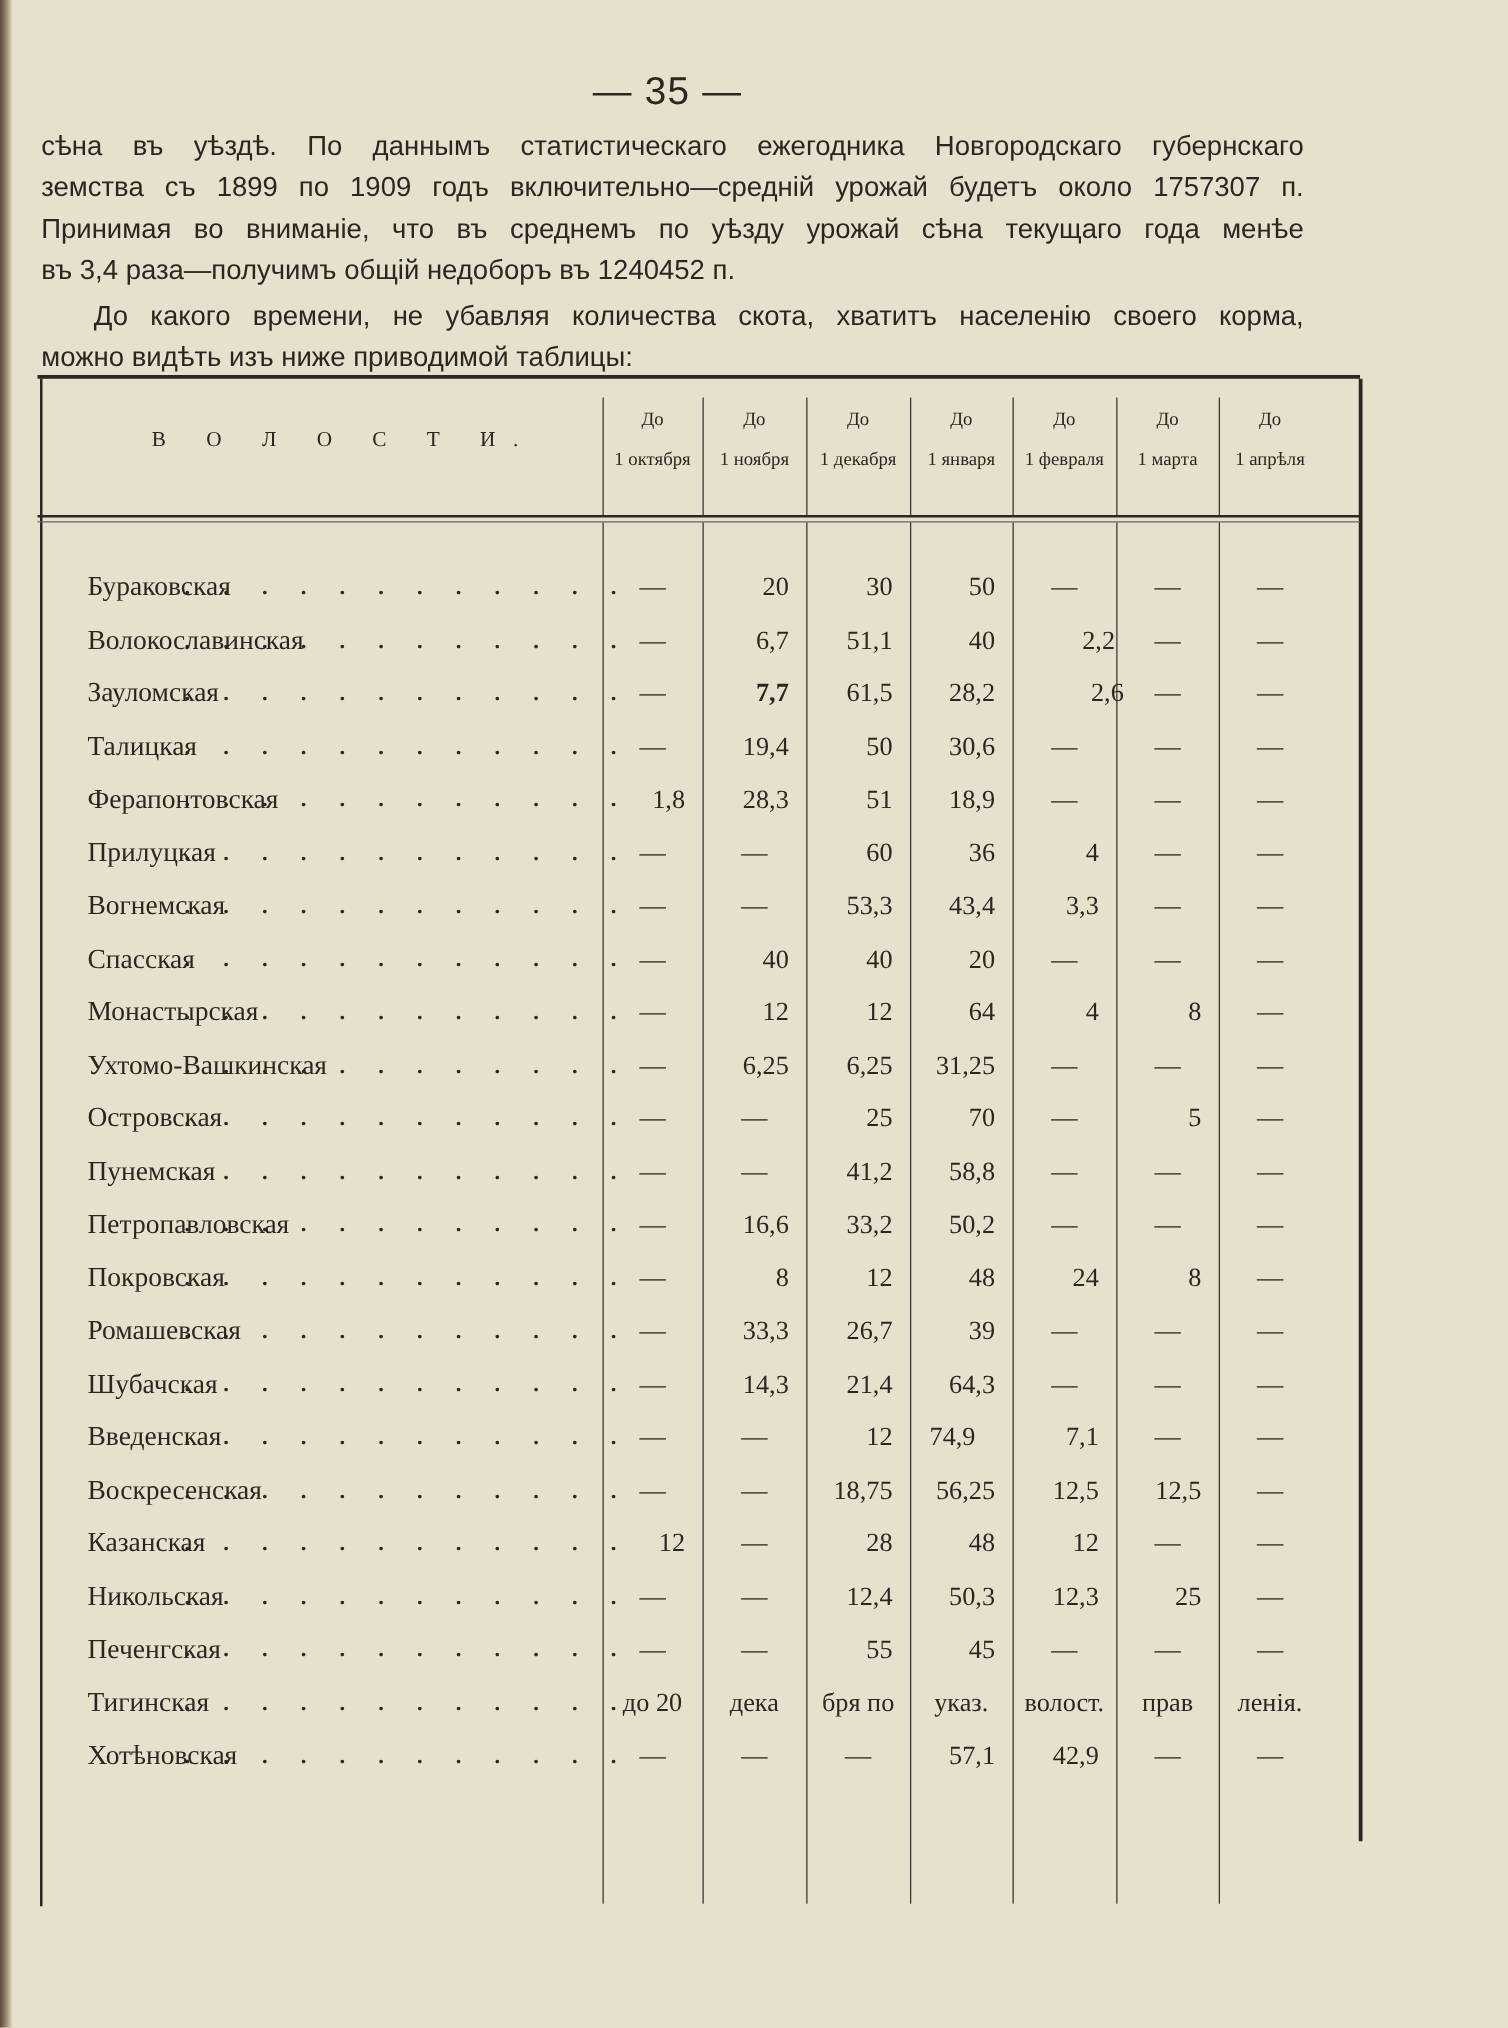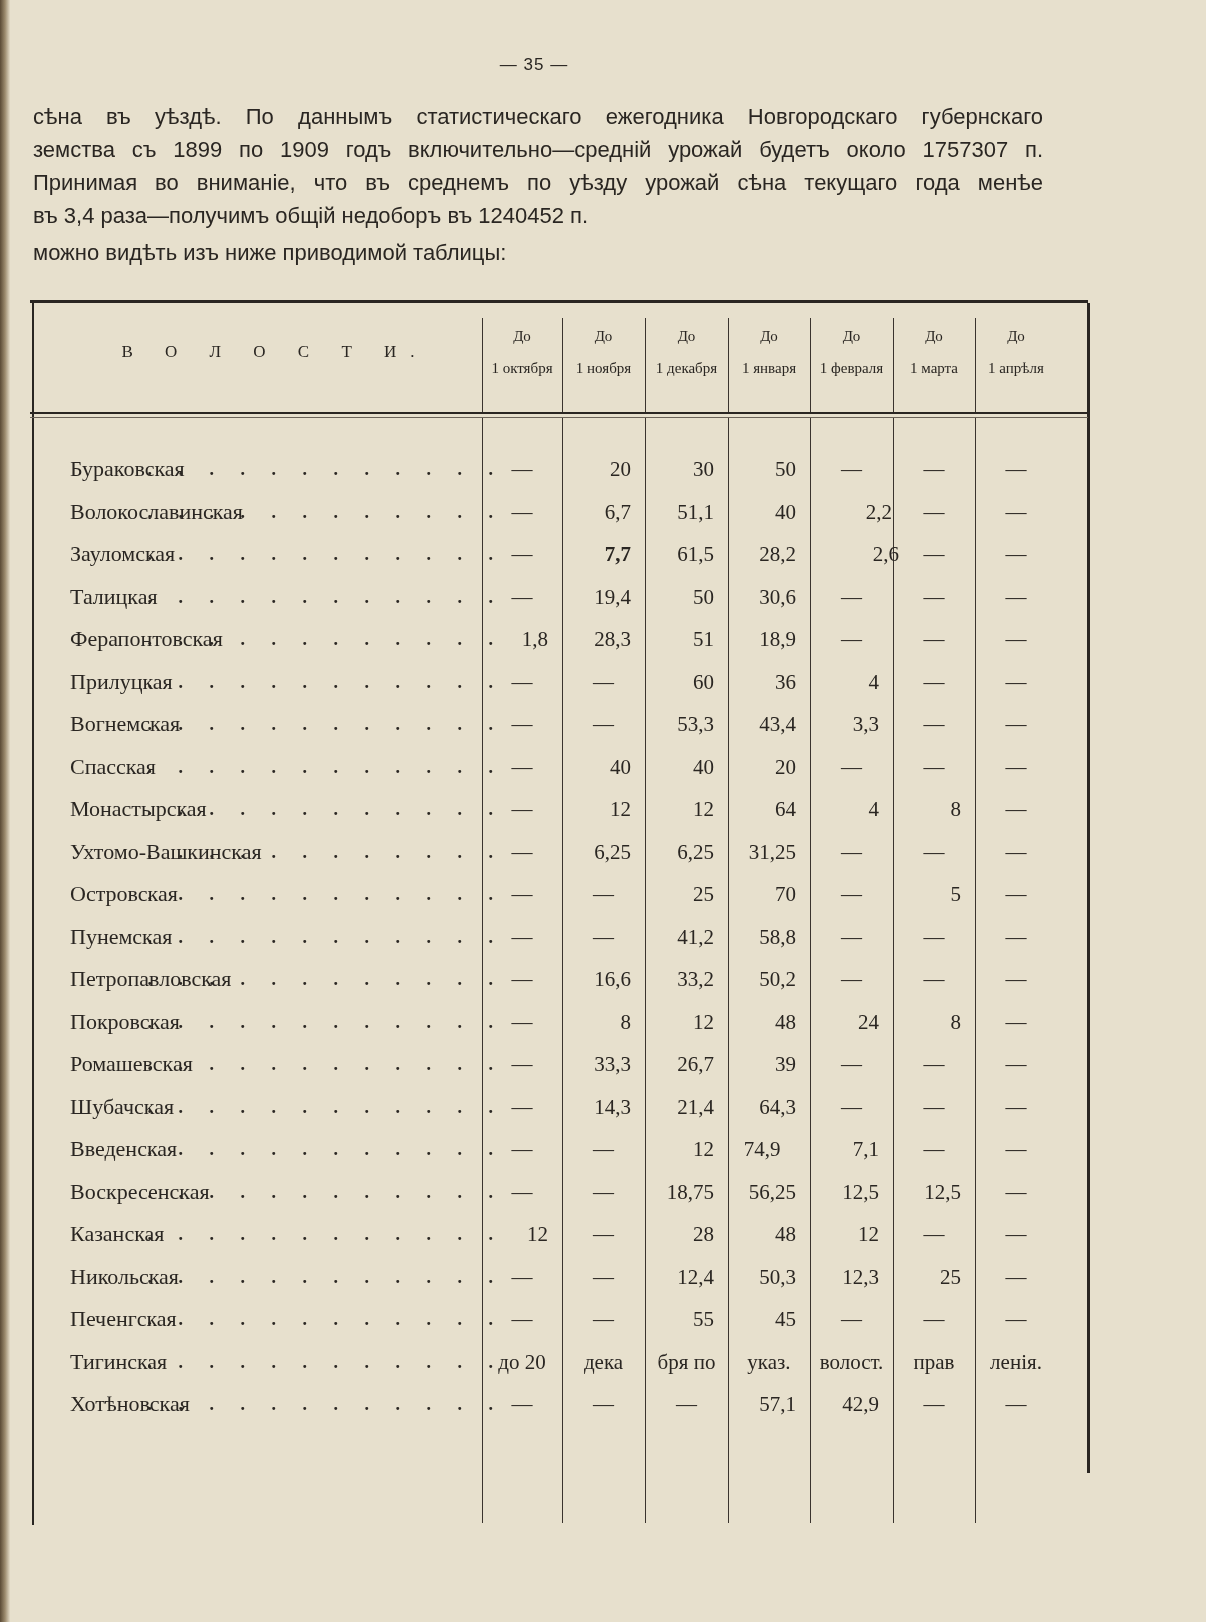--- a/index.html
+++ b/index.html
@@ -9,21 +9,21 @@
     font-family: "Liberation Serif", "DejaVu Serif", serif;
     color: #2a2622;
     position: relative;
   }
   .spine {
     position: absolute; left: 0; top: 0; width: 10px; height: 1622px;
     background: linear-gradient(to right, #5a4a35 0%, #9b8a6d 50%, #e3dbc7 100%);
   }
   .page-number {
     position: absolute; top: 55px; left: 0; width: 1068px; text-align: center;
-    font-size: 17px; font-family: "Liberation Sans", sans-serif; font-stretch: condensed;
+    font-size: 31px; font-family: "Liberation Sans", sans-serif; font-stretch: condensed;
     letter-spacing: 1px;
   }
   .para {
     position: absolute; left: 33px; width: 1010px;
     font-family: "Liberation Sans", sans-serif;
     font-size: 22px; line-height: 33px;
     transform-origin: left top;
   }
   .para .line { display: block; white-space: nowrap; text-align: justify; text-align-last: justify; }
   .para .indent { padding-left: 42px; }
@@ -71,20 +71,21 @@
 <div class="page-number">— 35 —</div>
 
 <div class="para" style="top:100px;">
   <span class="line">сѣна въ уѣздѣ. По даннымъ статистическаго ежегодника Новгородскаго губернскаго</span>
   <span class="line">земства съ 1899 по 1909 годъ включительно—средній урожай будетъ около 1757307 п.</span>
   <span class="line">Принимая во вниманіе, что въ среднемъ по уѣзду урожай сѣна текущаго года менѣе</span>
   <span class="line last">въ 3,4 раза—получимъ общій недоборъ въ 1240452 п.</span>
 </div>
 
 <div class="para" style="top:236px;">
+  <span class="line indent">До какого времени, не убавляя количества скота, хватитъ населенію своего корма,</span>
   <span class="line last">можно видѣть изъ ниже приводимой таблицы:</span>
 </div>
 
 <div class="table-wrap">
   <div class="top-rule"></div>
   <div class="left-rule"></div>
   <div class="right-rule"></div>
   <div class="head-rule1"></div>
   <div class="head-rule2"></div>
 

